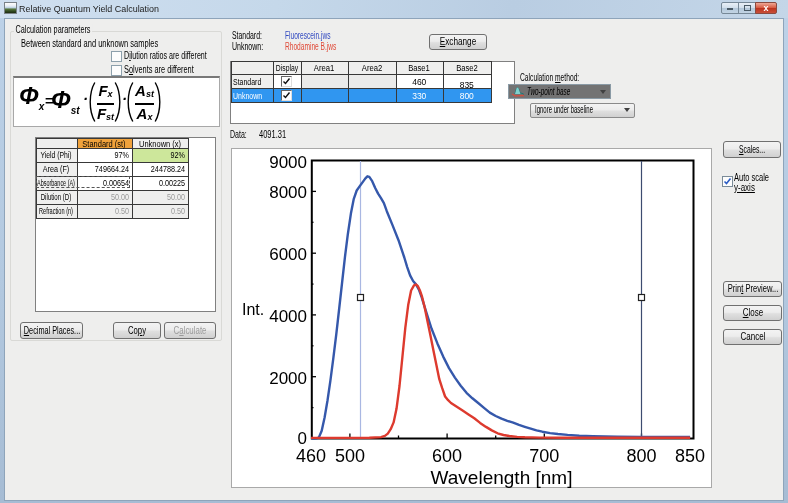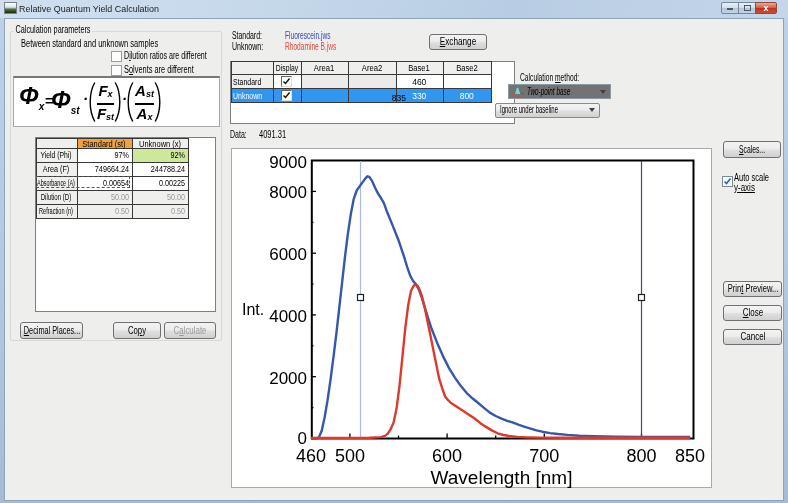--- a/index.html
+++ b/index.html
@@ -172,21 +172,21 @@
 <div style="position:absolute; left:230.5px; top:88px; width:260.0px; height:1px; background:#383838; "></div>
 <div style="position:absolute; left:230.5px; top:102px; width:260.0px; height:1px; background:#383838; "></div>
 <div class="lbl" style="left:211.75px; top:63px; width:150px; text-align:center; font-size:8.5px; color:#000; transform:scaleX(0.8); transform-origin:center top;">Display</div>
 <div class="lbl" style="left:249.25px; top:63px; width:150px; text-align:center; font-size:8.5px; color:#000; transform:scaleX(0.9); transform-origin:center top;">Area1</div>
 <div class="lbl" style="left:296.75px; top:63px; width:150px; text-align:center; font-size:8.5px; color:#000; transform:scaleX(0.9); transform-origin:center top;">Area2</div>
 <div class="lbl" style="left:344.25px; top:63px; width:150px; text-align:center; font-size:8.5px; color:#000; transform:scaleX(0.9); transform-origin:center top;">Base1</div>
 <div class="lbl" style="left:391.75px; top:63px; width:150px; text-align:center; font-size:8.5px; color:#000; transform:scaleX(0.9); transform-origin:center top;">Base2</div>
 <div class="lbl" style="left:233.0px; top:76.5px; font-size:8.5px; color:#000; transform:scaleX(0.82); transform-origin:left top; ">Standard</div>
 <div class="lbl" style="left:233.0px; top:90.5px; font-size:8.5px; color:#fff; transform:scaleX(0.82); transform-origin:left top; ">Unknown</div>
 <div class="lbl" style="left:344.25px; top:76.5px; width:150px; text-align:center; font-size:8.5px; color:#000; transform:scaleX(1.0); transform-origin:center top;">460</div>
-<div class="lbl" style="left:391.75px; top:93px; width:150px; font-size:8.5px; color:#000; transform:scaleX(1.0); transform-origin:center top;">835</div>
+<div class="lbl" style="left:391.75px; top:80px; width:150px; text-align:center; font-size:8.5px; color:#000; transform:scaleX(1.0); transform-origin:center top;">835</div>
 <div class="lbl" style="left:344.25px; top:90.5px; width:150px; text-align:center; font-size:8.5px; color:#fff; transform:scaleX(1.0); transform-origin:center top;">330</div>
 <div class="lbl" style="left:391.75px; top:90.5px; width:150px; text-align:center; font-size:8.5px; color:#fff; transform:scaleX(1.0); transform-origin:center top;">800</div>
 <div style="position:absolute; left:281.25px; top:75.5px; width:11px; height:11px; background:#fff; border-top:1px solid #666; border-left:1px solid #666; border-right:1px solid #ddd; border-bottom:1px solid #ddd; box-sizing:border-box;">
     <svg width="9" height="9" viewBox="0 0 9 9" style="display:block; margin:0 auto;">
       <path d="M1.5 4.5 L3.5 6.5 L7.5 1.5" fill="none" stroke="#111" stroke-width="1.4"></path>
     </svg>
   </div>
 <div style="position:absolute; left:281.25px; top:89.5px; width:11px; height:11px; background:#fff; border-top:1px solid #666; border-left:1px solid #666; border-right:1px solid #ddd; border-bottom:1px solid #ddd; box-sizing:border-box;">
     <svg width="9" height="9" viewBox="0 0 9 9" style="display:block; margin:0 auto;">
       <path d="M1.5 4.5 L3.5 6.5 L7.5 1.5" fill="none" stroke="#111" stroke-width="1.4"></path>
@@ -200,21 +200,21 @@
   <svg width="14" height="11" style="position:absolute; left:2px; top:1px;" viewBox="0 0 14 11">
     <path d="M4 8 L5.5 2.5 Q6.5 0.5 7.5 2.5 L9.5 8 L10.5 7 L13 8.5" fill="none" stroke="#187878" stroke-width="1"></path>
     <path d="M4 8 L5.5 2.5 Q6.5 0.5 7.5 2.5 L9.5 8 Z" fill="#80d0cc"></path>
     <path d="M1 8 L4 9.8 L13 9.5" stroke="#d05040" stroke-width="1.3" fill="none"></path>
   </svg>
   <span style="position:absolute; left:18px; top:1px; font-size:10px; display:inline-block; transform:scaleX(0.64); transform-origin:left top; white-space:nowrap;">Two-point base</span>
   <svg width="6" height="4" style="position:absolute; right:4px; top:4.5px;" viewBox="0 0 6 4">
       <path d="M0 0 L6 0 L3 4 Z" fill="#404040"></path>
     </svg>
 </div>
-<div class="btn" style="left:495px; top:102.5px; width:103px; height:13px; border-color:#8a8a8a; border-radius:2px;">
+<div class="btn" style="left:530px; top:102.5px; width:103px; height:13px; border-color:#8a8a8a; border-radius:2px;">
   <span style="position:absolute; left:4px; top:0.5px; font-size:10px; display:inline-block; transform:scaleX(0.60); transform-origin:left top; white-space:nowrap;">Ignore under baseline</span>
   <svg width="6" height="4" style="position:absolute; right:4px; top:4.5px;" viewBox="0 0 6 4">
       <path d="M0 0 L6 0 L3 4 Z" fill="#404040"></path>
     </svg>
 </div>
 
 <div style="position:absolute; left:231px; top:148px; width:479px; height:338px; background:#fff; border:1px solid #a9a9a9;">
 <svg id="chartsvg" width="481" height="340" viewBox="0 0 481 340" style="position:absolute; left:-1px; top:-1px;" font-family="Liberation Sans, sans-serif">
 <g stroke="#000" stroke-width="1.3">
         <line x1="118.9" y1="290.5" x2="118.9" y2="285.5"></line>

